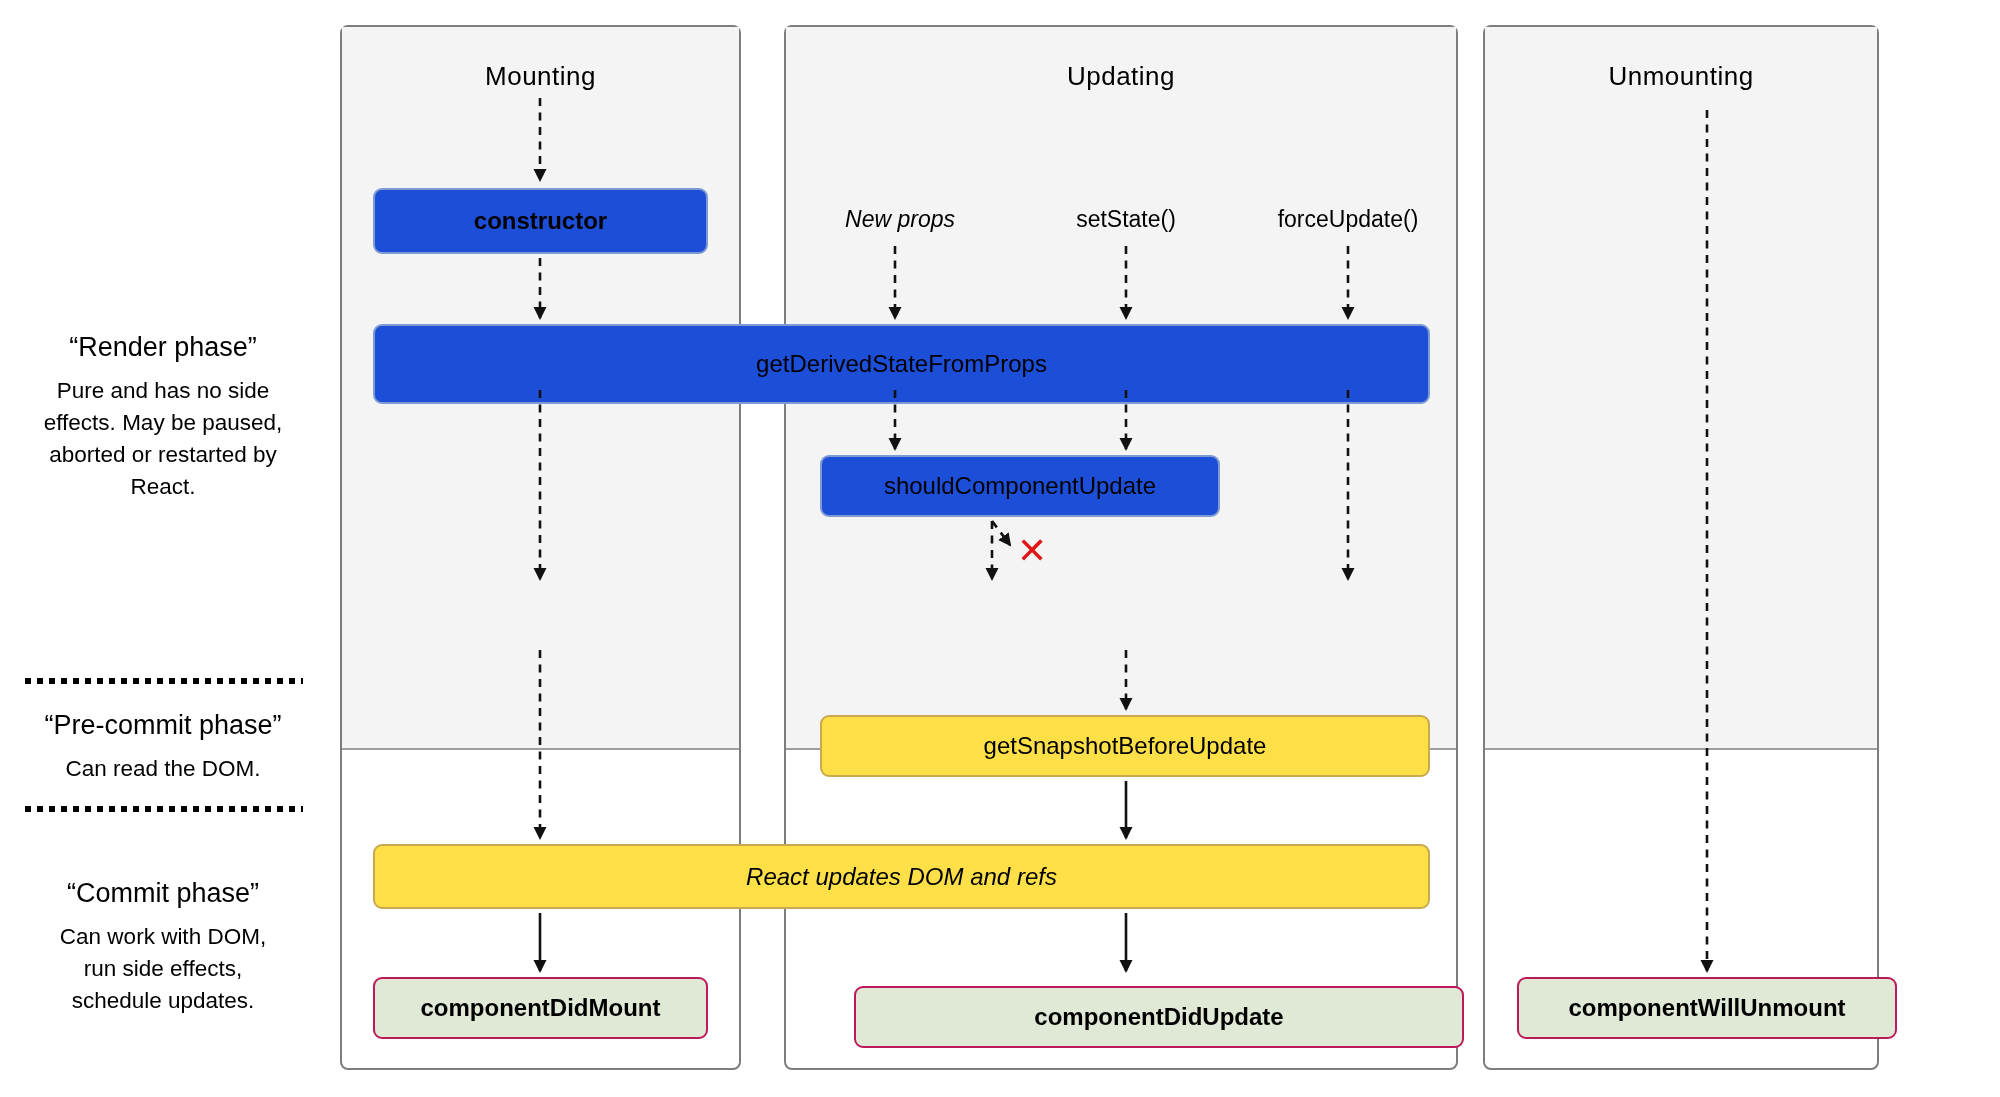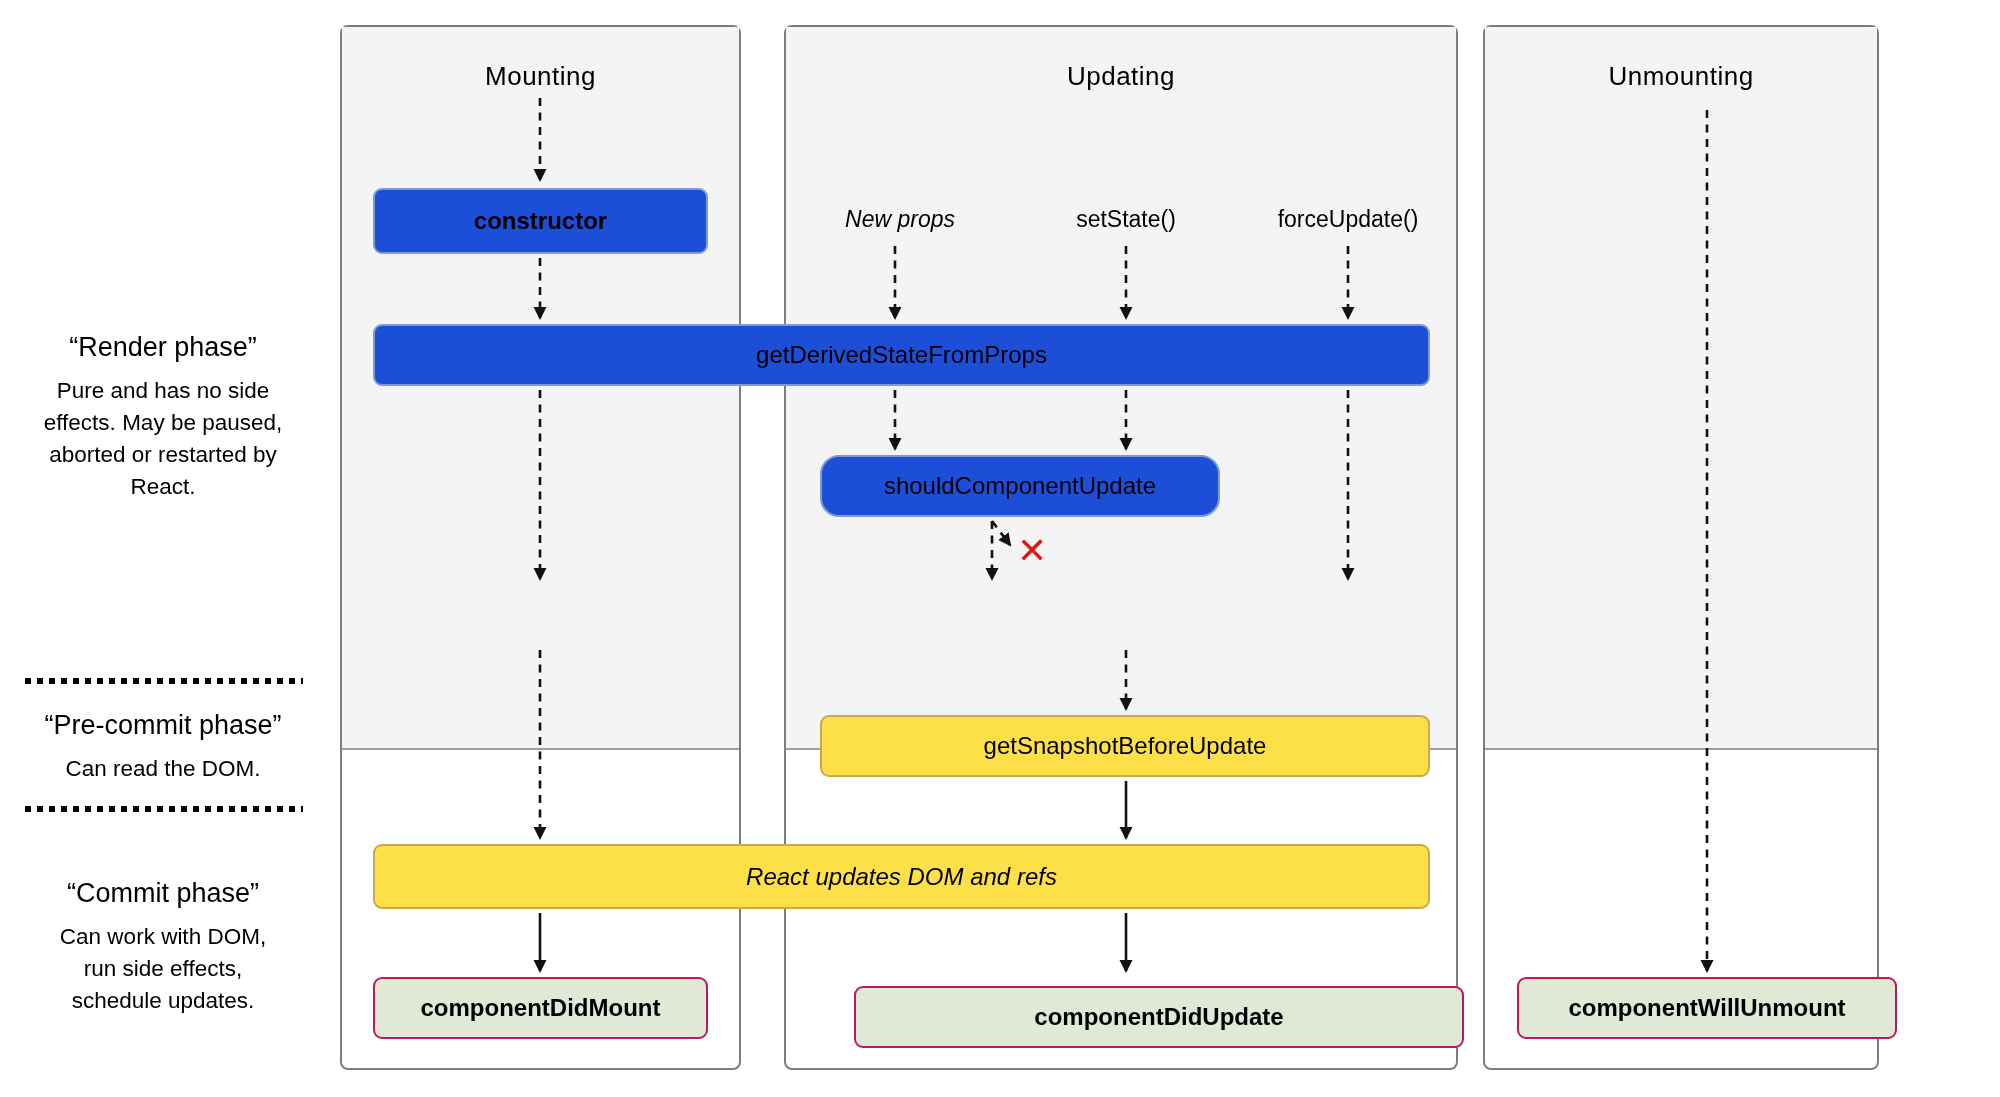--- a/index.html
+++ b/index.html
@@ -58,22 +58,22 @@
     box-sizing: border-box;
     text-align: center;
   }
   .node.blue   { background: #1d4ed8; border: 2px solid #7c9bd2; }
   .node.yellow { background: #fde047; border: 2px solid #c9a94d; }
   .node.green  { background: #dfe9d6; border: 2px solid #be185d; }
   .node.bold   { font-weight: 700; }
   .node.italic { font-style: italic; }
 
   #node-constructor    { left: 373px;  top: 188px; width: 335px;  height: 66px; }
-  #node-gdsfp          { left: 373px;  top: 324px; width: 1057px; height: 62px; }
-  #node-scu            { left: 820px;  top: 455px; width: 400px;  height: 62px; border-radius: 19px; }
+  #node-gdsfp          { left: 373px;  top: 324px; width: 1057px; height: 80px; }
+  #node-scu            { left: 820px;  top: 455px; width: 400px;  height: 62px; }
   #node-render         { left: 373px;  top: 585px; width: 1057px; height: 61px; }
   #node-gsbu           { left: 820px;  top: 715px; width: 610px;  height: 62px; }
   #node-react-updates  { left: 373px;  top: 844px; width: 1057px; height: 65px; }
   #node-did-mount      { left: 373px;  top: 977px; width: 335px;  height: 62px; }
   #node-did-update     { left: 820px;  top: 986px; width: 610px;  height: 62px; margin-left: 34px; }
   #node-will-unmount   { left: 1517px; top: 977px; width: 380px;  height: 62px; }
 
   
   .trigger {
     position: absolute;

